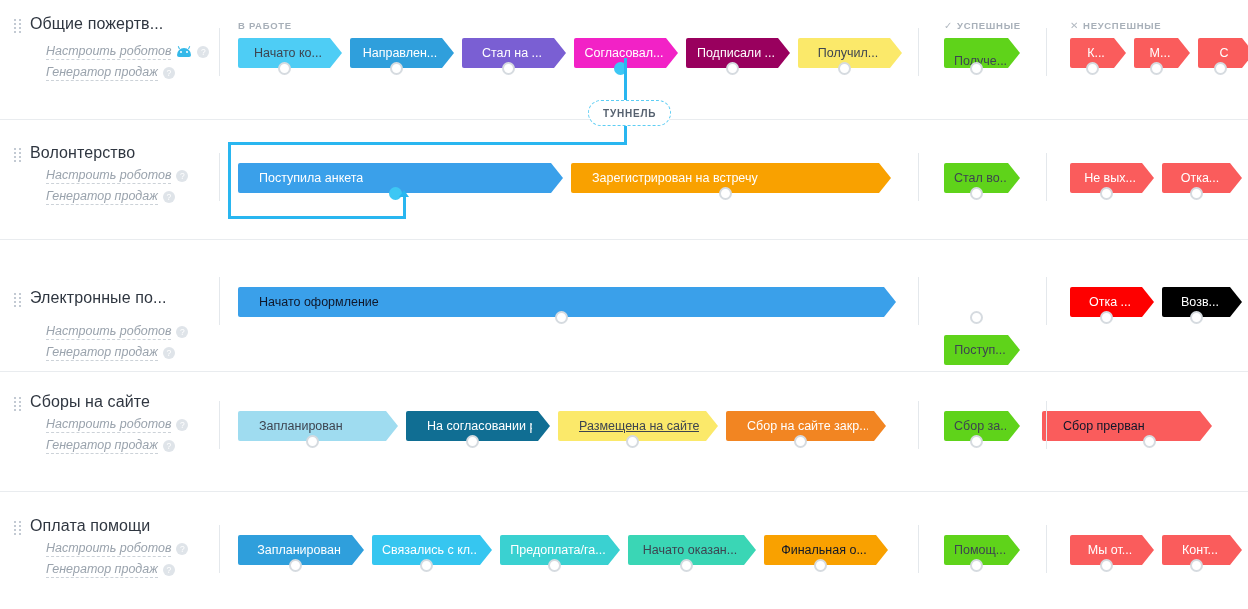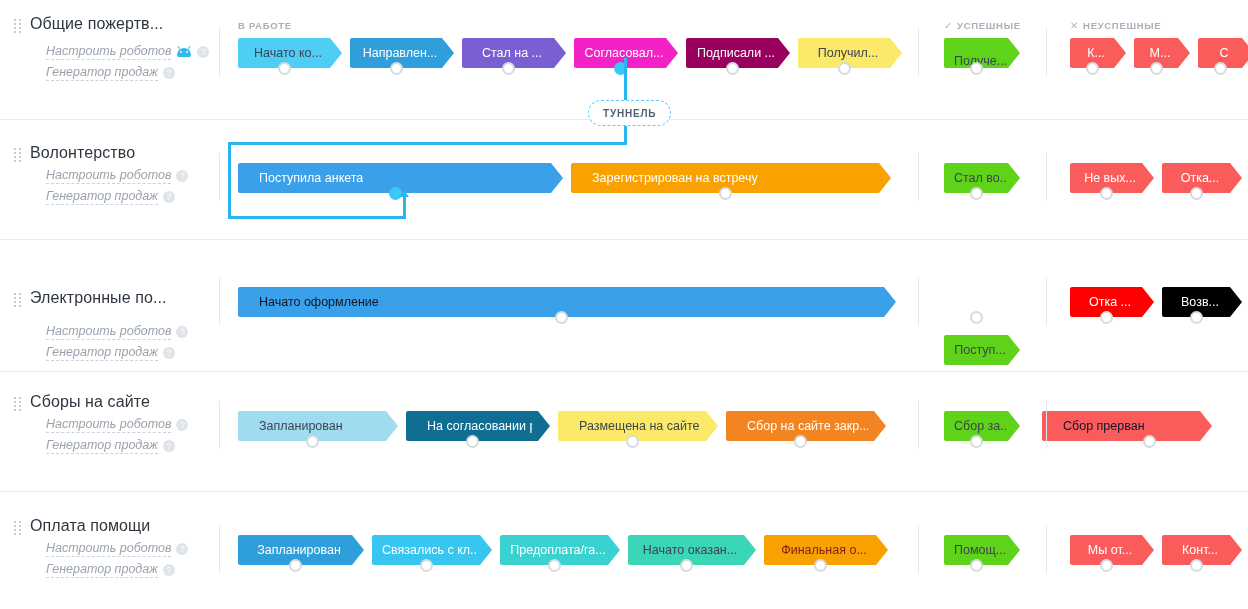--- a/index.html
+++ b/index.html
@@ -425,21 +425,21 @@
           </div>
         </div>
         <div class="chip dark-text" style="left: 238px; top: 411px; width: 160px; background: rgb(159, 220, 240); color: rgb(61, 68, 80);">
           <span class="lbl">Запланирован</span>
         </div>
         <div class="chip-dot" style="left: 306px; top: 435px;"></div>
         <div class="chip" style="left: 406px; top: 411px; width: 144px; background: rgb(16, 110, 147); color: rgb(255, 255, 255);">
           <span class="lbl">На согласовании рук...</span>
         </div>
         <div class="chip-dot" style="left: 466px; top: 435px;"></div>
-        <div class="chip dark-text" style="left: 558px; top: 411px; width: 160px; background: rgb(251, 233, 106); color: rgb(61, 68, 80);">
+        <div class="chip dark-text" style="left: 558px; top: 411px; width: 160px; background: rgb(251, 233, 106); color: rgb(61, 68, 80); text-decoration: underline;">
           <span class="lbl">Размещена на сайте</span>
         </div>
         <div class="chip-dot" style="left: 626px; top: 435px;"></div>
         <div class="chip" style="left: 726px; top: 411px; width: 160px; background: rgb(242, 133, 34); color: rgb(255, 255, 255);">
           <span class="lbl">Сбор на сайте закр...</span>
         </div>
         <div class="chip-dot" style="left: 794px; top: 435px;"></div>
         <div class="chip dark-text center" style="left: 944px; top: 411px; width: 76px; background: rgb(95, 211, 26); color: rgb(61, 68, 80);">
           <span class="lbl">Сбор за...</span>
         </div>
@@ -487,21 +487,21 @@
         </div>
         <div class="chip-dot" style="left: 420px; top: 559px;"></div>
         <div class="chip center" style="left: 500px; top: 535px; width: 120px; background: rgb(58, 209, 209); color: rgb(255, 255, 255);">
           <span class="lbl">Предоплата/га...</span>
         </div>
         <div class="chip-dot" style="left: 548px; top: 559px;"></div>
         <div class="chip dark-text center" style="left: 628px; top: 535px; width: 128px; background: rgb(58, 214, 181); color: rgb(61, 68, 80);">
           <span class="lbl">Начато оказан...</span>
         </div>
         <div class="chip-dot" style="left: 680px; top: 559px;"></div>
-        <div class="chip dark-text center" style="left: 764px; top: 535px; width: 124px; background: rgb(249, 161, 0); color: #7f1d1d;">
+        <div class="chip dark-text center" style="left: 764px; top: 535px; width: 124px; background: rgb(249, 161, 0); color: #0f172a;">
           <span class="lbl">Финальная о...</span>
         </div>
         <div class="chip-dot" style="left: 814px; top: 559px;"></div>
         <div class="chip dark-text center" style="left: 944px; top: 535px; width: 76px; background: rgb(95, 211, 26); color: rgb(61, 68, 80);">
           <span class="lbl">Помощ...</span>
         </div>
         <div class="chip-dot" style="left: 970px; top: 559px;"></div>
         <div class="chip center" style="left: 1070px; top: 535px; width: 84px; background: rgb(250, 92, 92); color: rgb(255, 255, 255);">
           <span class="lbl">Мы от...</span>
         </div>

